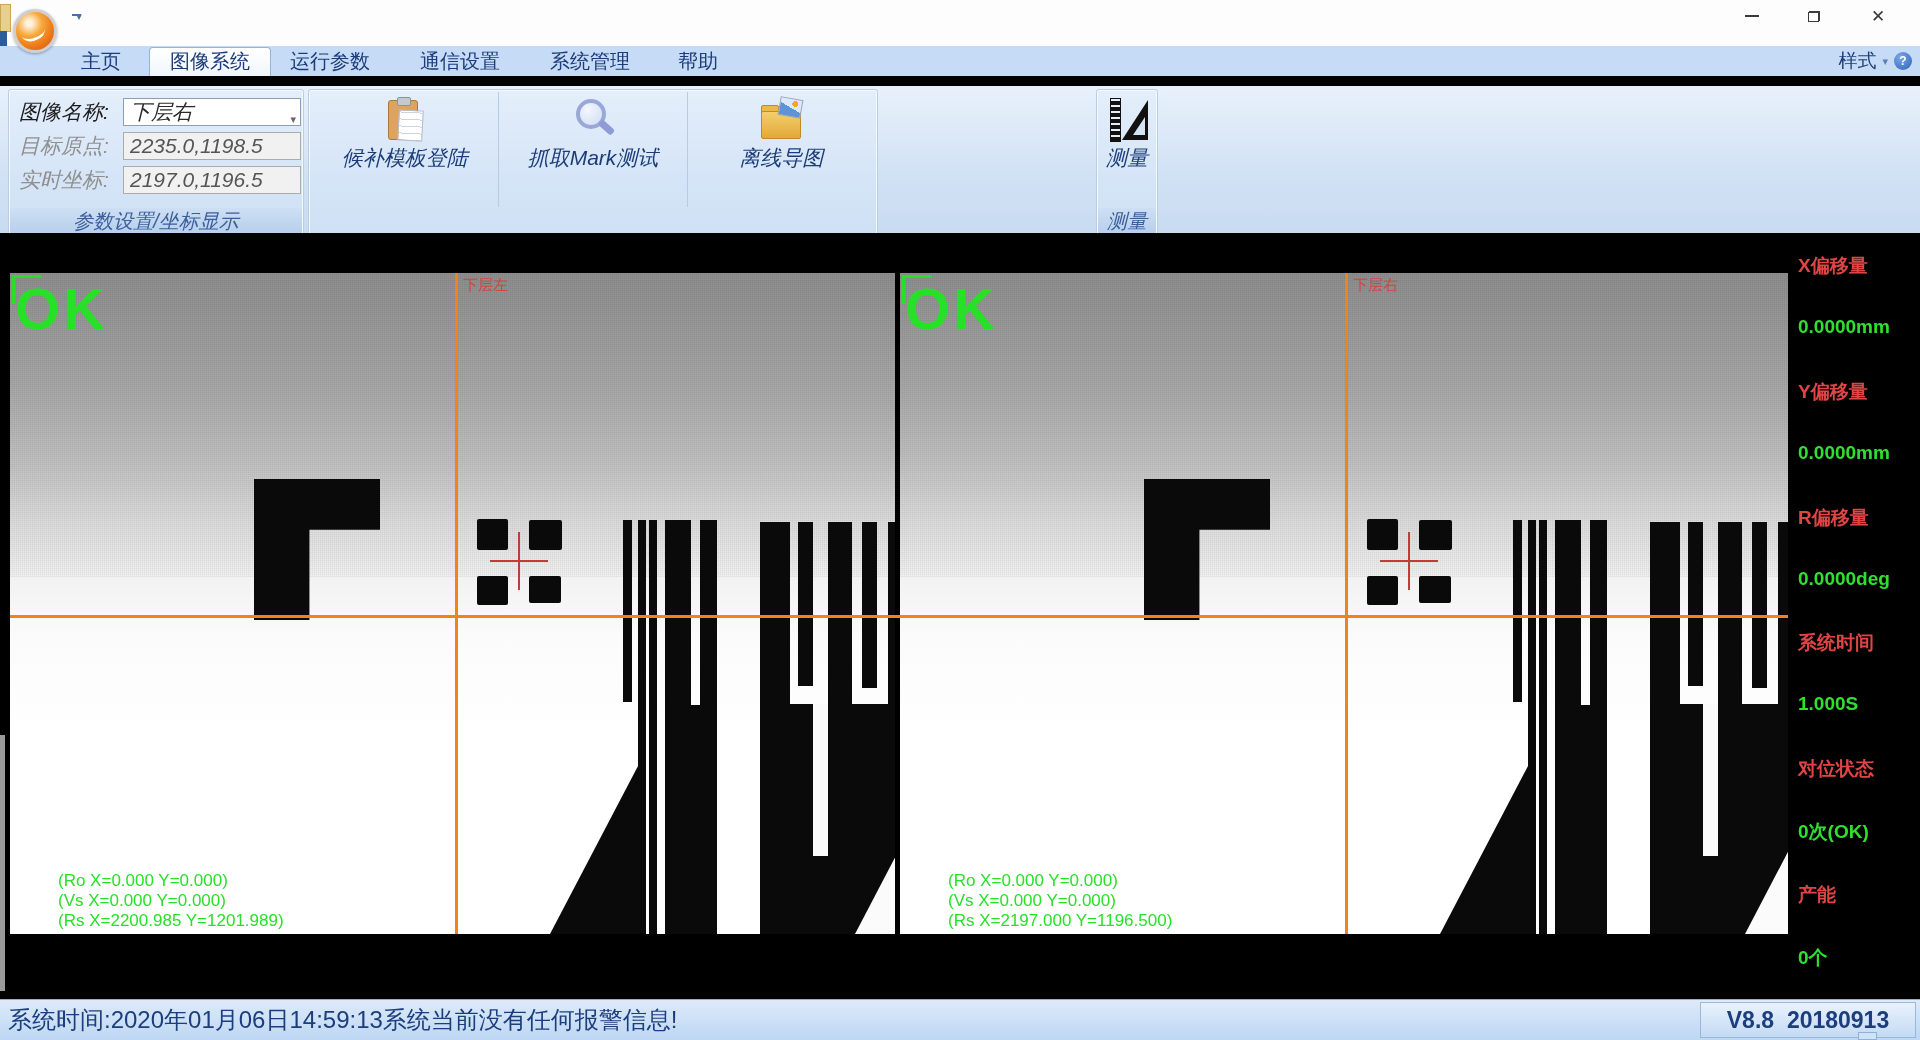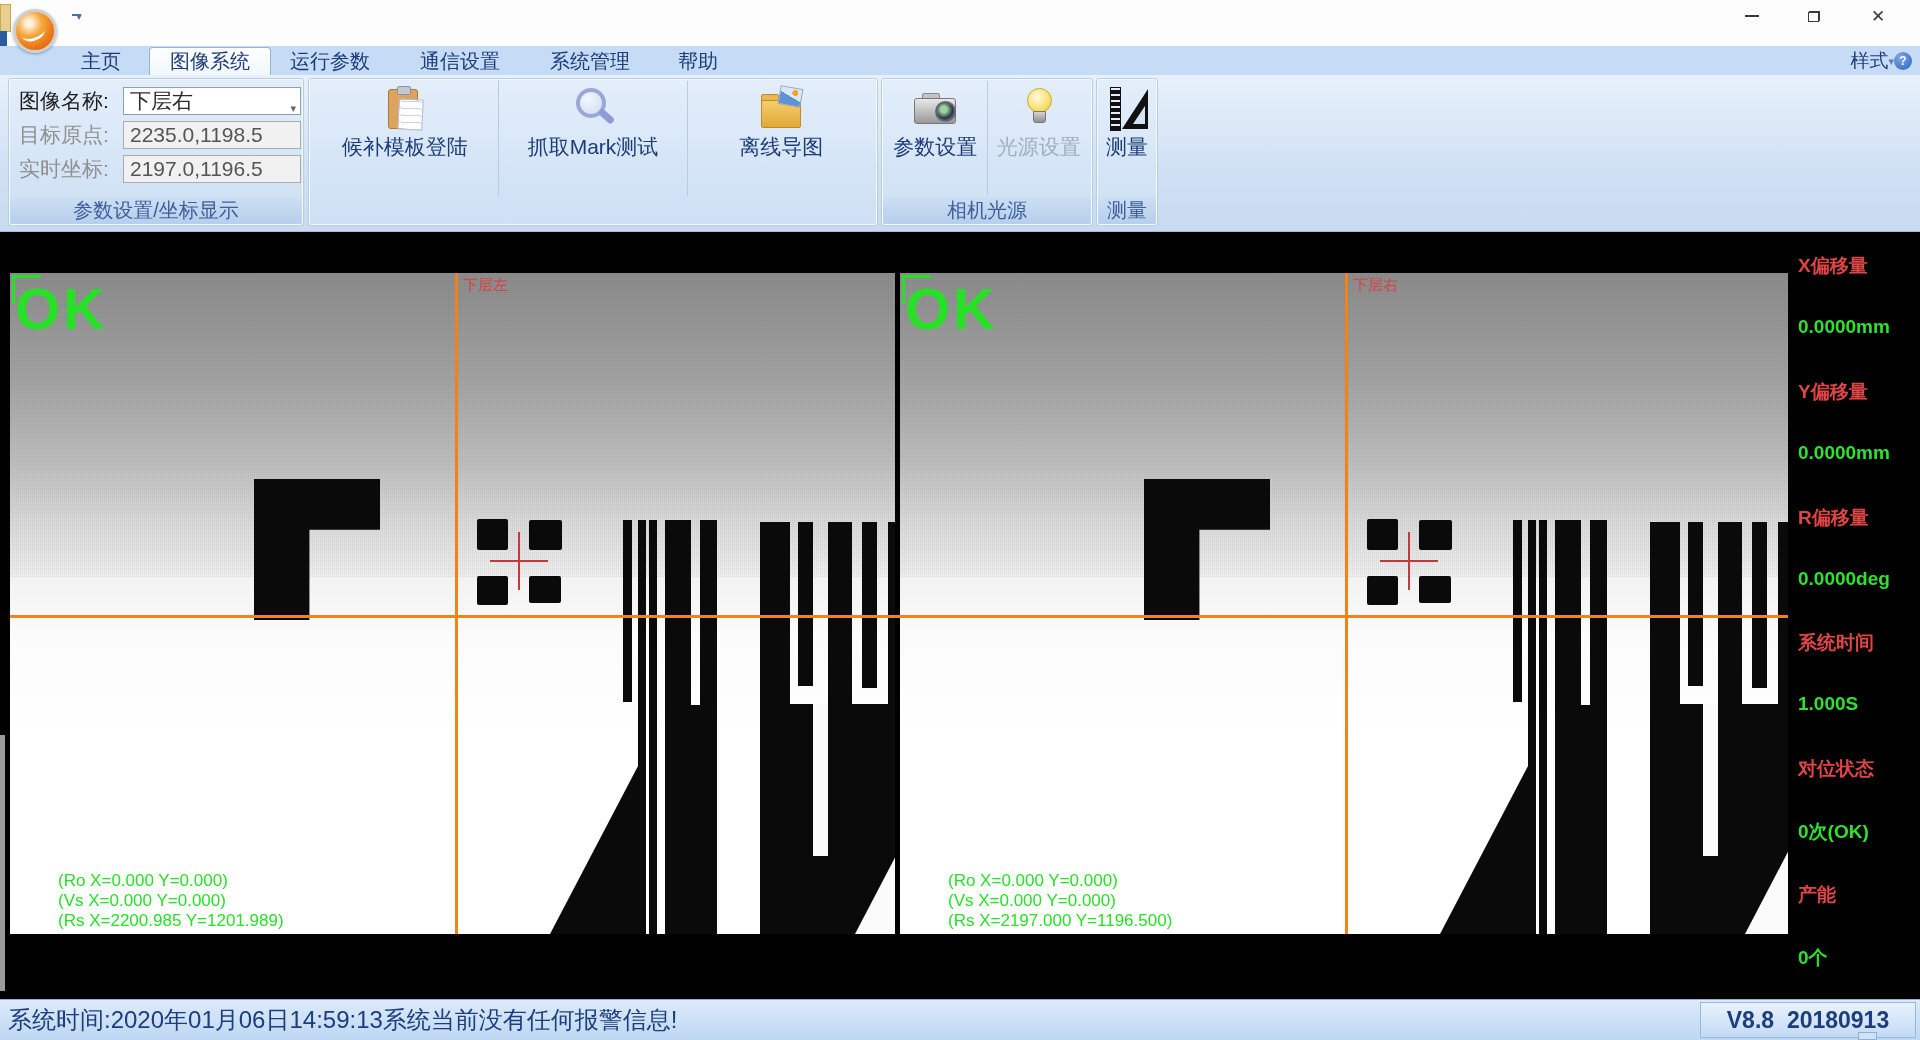--- a/index.html
+++ b/index.html
@@ -23,29 +23,29 @@
   .wc-restore-glyph .r1{position:absolute;right:0;top:0;width:9px;height:8px;border:1.5px solid #3a3a3a;}
   .wc-restore-glyph .r2{position:absolute;left:0;bottom:0;width:9px;height:8px;border:1.5px solid #3a3a3a;background:#fdfdfd;}
   .wc-close-glyph{font-size:17px;color:#3a3a3a;line-height:17px;}
 
   
   .menubar{position:absolute;left:0;top:46px;width:1920px;height:30px;background:#c6dbf6;}
   .tab{position:absolute;top:0;height:30px;line-height:30px;font-size:20px;color:#1d3d7a;white-space:nowrap;cursor:default;}
   .tab-active-box{position:absolute;left:149px;top:1px;width:122px;height:29px;
         background:linear-gradient(#ffffff,#f0f6fd);border:1px solid #95b4d8;border-bottom:none;
         border-radius:4px 4px 0 0;box-sizing:border-box;text-align:center;line-height:27px;font-size:20px;color:#1d3d7a;}
-  .menu-right{position:absolute;right:8px;top:0;height:30px;display:flex;align-items:center;}
+  .menu-right{position:absolute;right:8px;top:0;height:30px;display:flex;align-items:center;gap:6px;}
   .style-label{font-size:19px;color:#1d3d7a;}
   .caret{font-size:11px;color:#5b7fb0;}
   .help-circle{width:18px;height:18px;border-radius:50%;background:radial-gradient(circle at 35% 30%,#7aa7e8,#2f62b8);
         color:#fff;font-size:12px;font-weight:bold;text-align:center;line-height:18px;}
 
   
-  .ribbon{position:absolute;left:0;top:75px;width:1920px;height:157px;
-        background:linear-gradient(#e8f1fb,#d2e2f5 55%,#c7daf0);border-bottom:1px solid #a8bcd4;box-sizing:border-box;}
+  .ribbon{position:absolute;left:0;top:86px;width:1920px;height:157px;
+        background:linear-gradient(#e8f1fb,#d2e2f5 55%,#c7daf0);border-bottom:1px solid #a8bcd4;box-sizing:border-box;font-style:italic;}
   .group{position:absolute;top:3px;height:148px;background:linear-gradient(#e4eefb,#d5e5f7 60%,#cfe0f4);
         border:1px solid #b9cde5;border-radius:3px;box-shadow:inset 0 0 0 1px #f4f9ff;box-sizing:border-box;}
   .gcaption{position:absolute;left:1px;right:1px;bottom:1px;height:27px;text-align:center;font-size:20px;color:#3c5f9a;
         line-height:27px;background:linear-gradient(rgba(190,212,240,.25),rgba(165,195,230,.6));border-radius:0 0 3px 3px;}
   .g1{left:8px;width:296px;}
   .g1row{position:absolute;left:10px;height:28px;display:flex;align-items:center;}
   .g1label{font-size:21px;color:#1b1b1b;width:108px;}
   .g1label.dim{color:#8f8f8f;}
   .combo{position:absolute;left:114px;width:178px;height:28px;background:#fff;border:1px solid #8aa0b8;box-sizing:border-box;
         font-size:21px;color:#2a2a2a;padding-left:6px;line-height:26px;}
@@ -224,40 +224,20 @@
           <div class="icon">
             <span class="foldtab"></span>
               <span class="foldbody"></span>
               <span class="foldpic"></span>
           </div>
           <div class="lbl">离线导图</div>
         </div>
       </div>
     </div>
 
-    <div class="group g3">
-      <div class="btnrow">
-        <div class="rbtn">
-          <div class="icon">
-            <span class="camtop"></span>
-              <span class="cambody"></span>
-              <span class="camlens"></span>
-          </div>
-          <div class="lbl">参数设置</div>
-        </div>
-        <div class="rbtn disabled">
-          <div class="icon">
-            <span class="bulbglass"></span>
-              <span class="bulbbase"></span>
-          </div>
-          <div class="lbl">光源设置</div>
-        </div>
-      </div>
-      <div class="gcaption">相机光源</div>
-    </div>
 
     <div class="group g4">
       <div class="btnrow">
         <div class="rbtn">
           <div class="icon">
             <span class="rulbar"></span>
               <span class="rultri">
                 <span class="rultri-in"></span>
               </span>
           </div>

